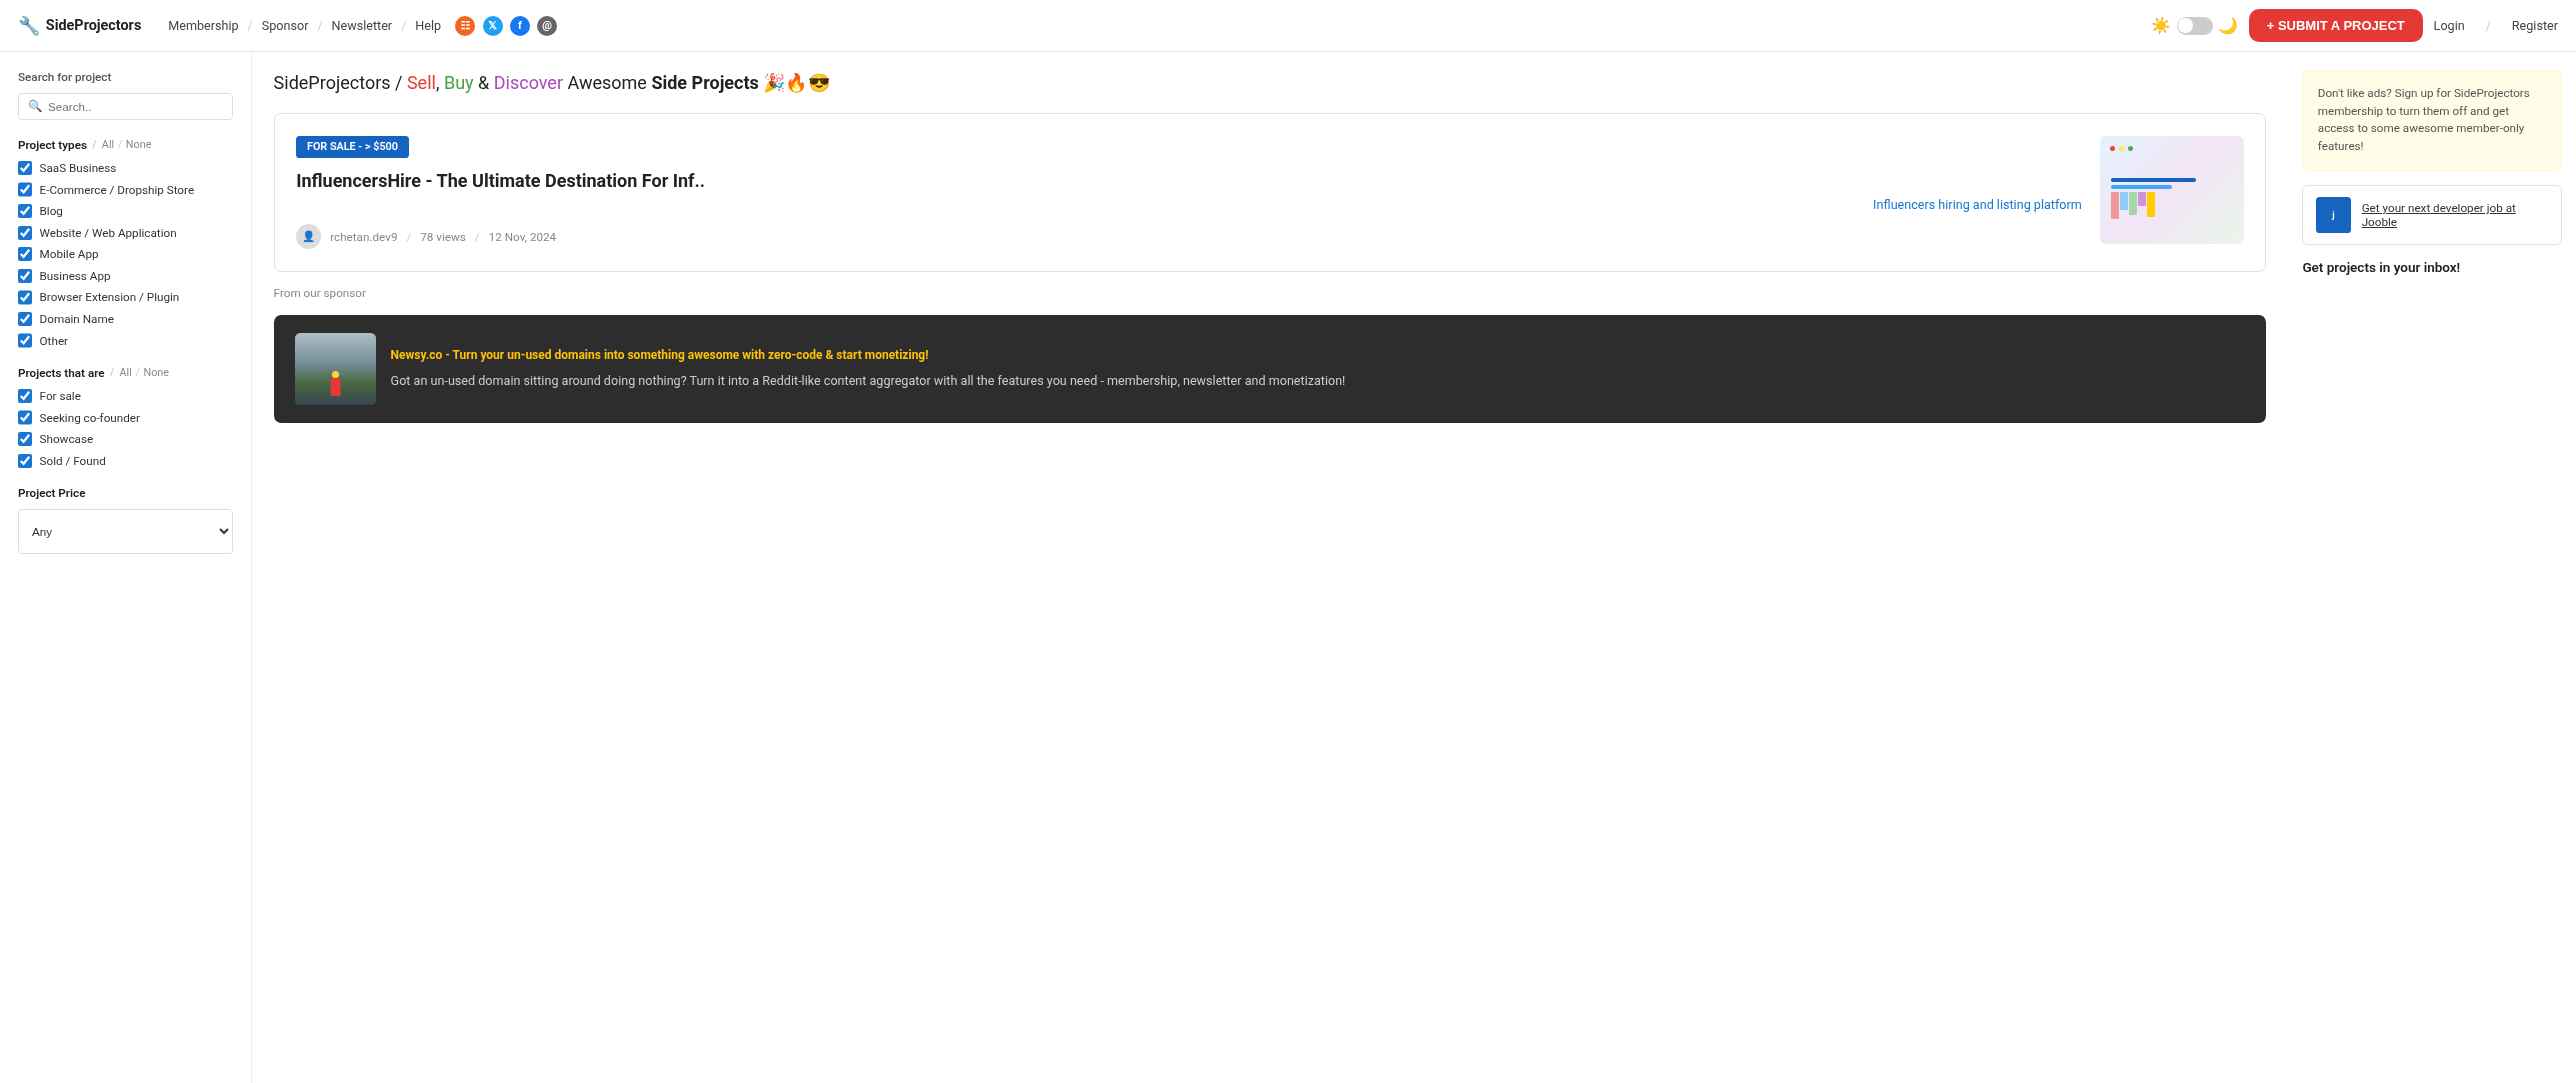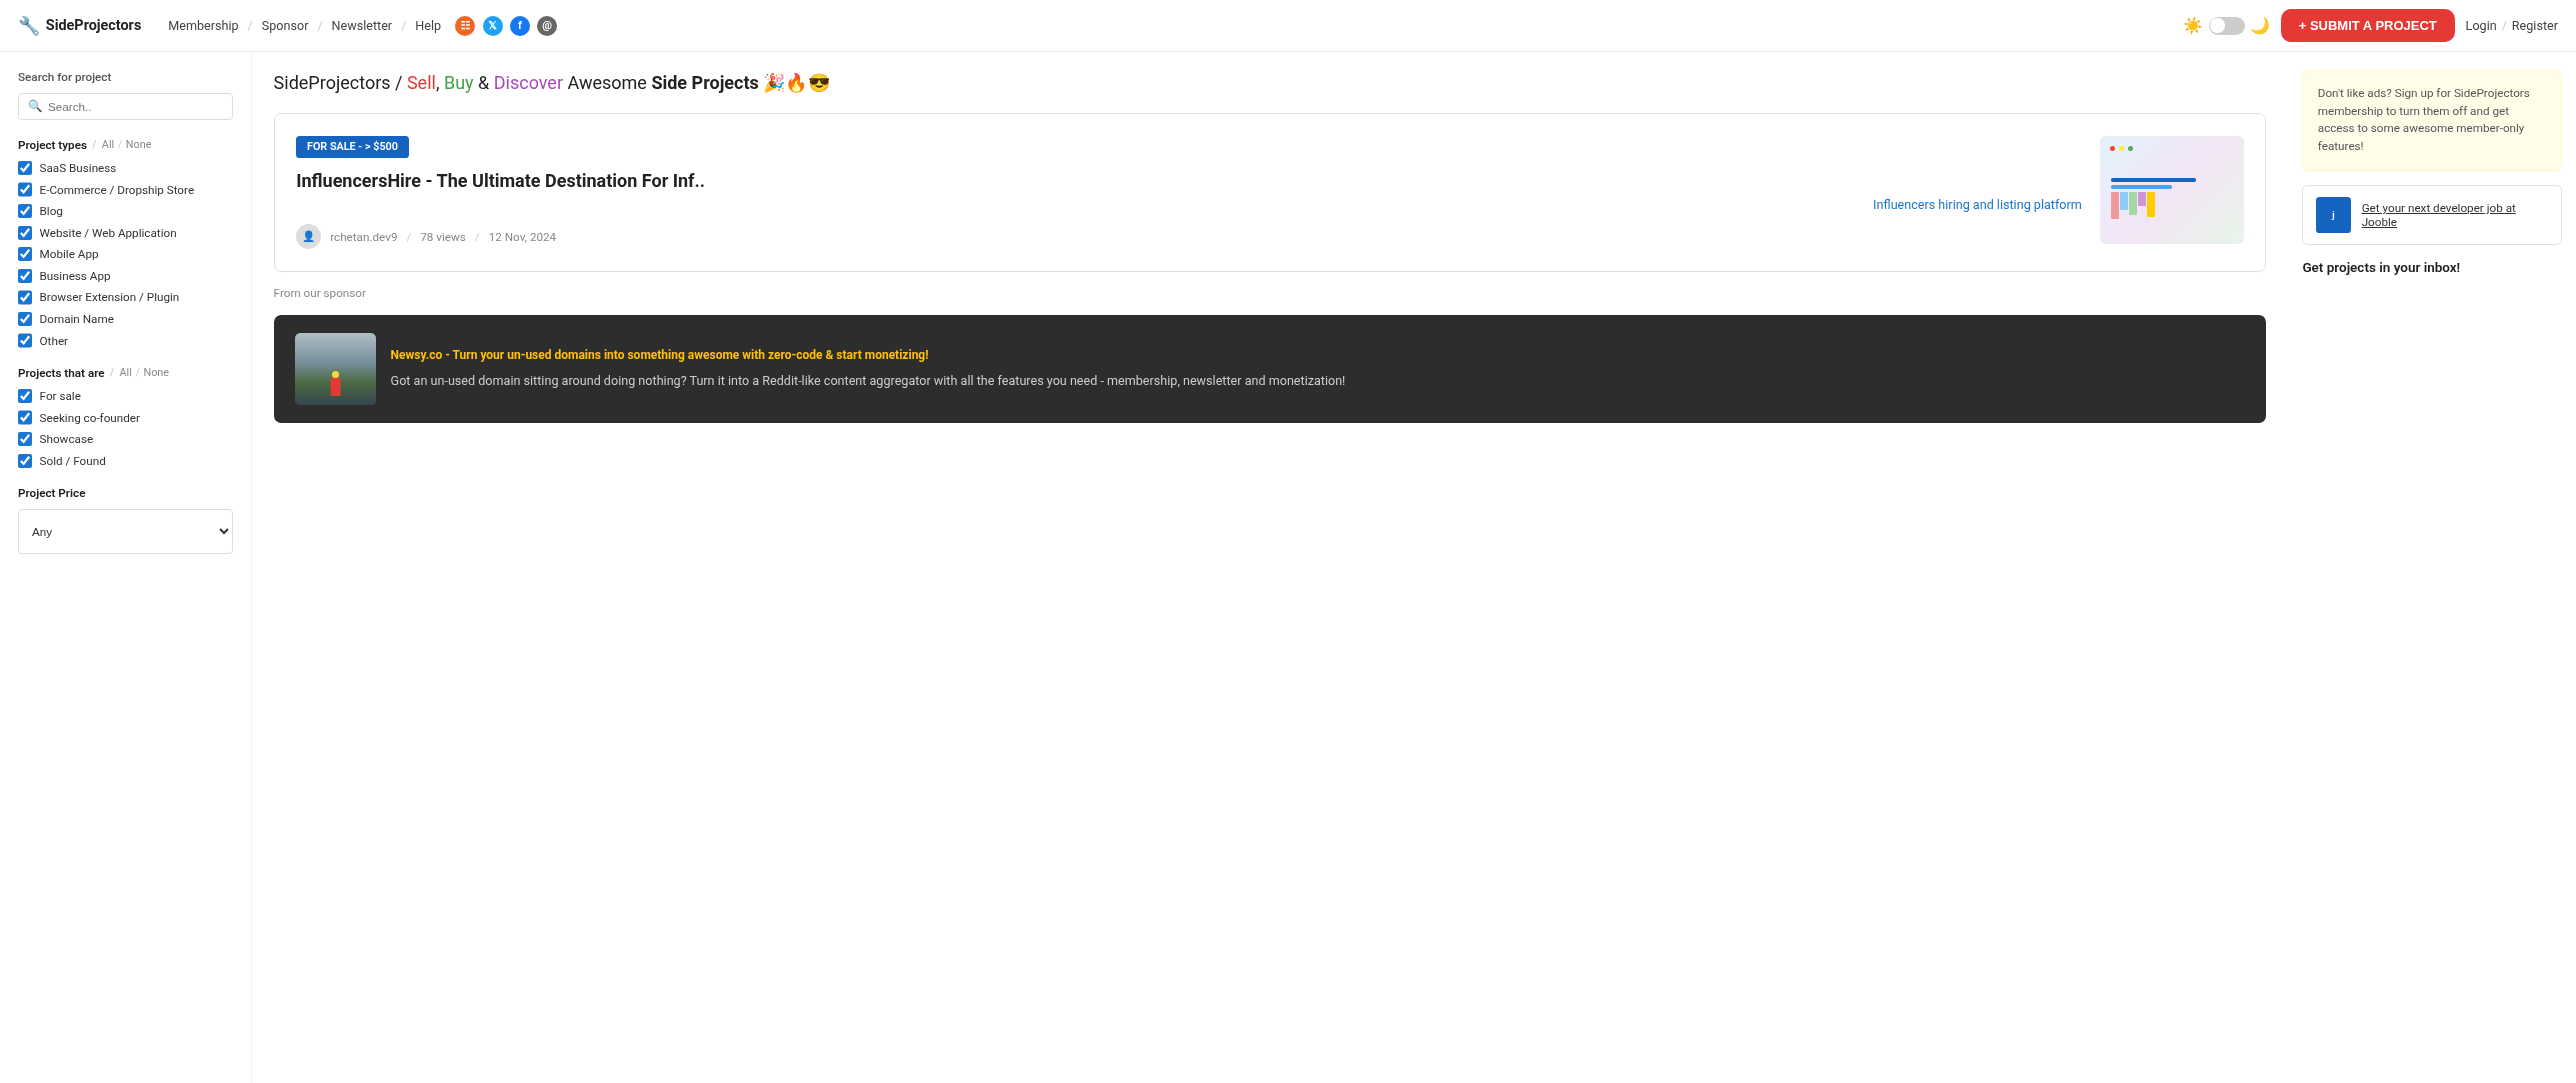--- a/index.html
+++ b/index.html
@@ -21,21 +21,21 @@
     .social-tw { background: #1da1f2; }
     .social-fb { background: #1877f2; }
     .social-em { background: #666; }
     .nav-right { display: flex; align-items: center; gap: 10.8px; margin-left: auto; }
     .theme-toggle { display: flex; align-items: center; gap: 5.4px; }
     .toggle-sun { font-size: 16px; }
     .toggle-moon { font-size: 16px; }
     .toggle-switch { width: 36px; height: 18px; background: #ccc; border-radius: 9px; position: relative; cursor: pointer; }
     .toggle-switch::after { content: ''; width: 14.4px; height: 14.4px; background: #fff; border-radius: 50%; position: absolute; top: 1.8px; left: 1.8px; transition: 0.2s; }
     .submit-btn { background: #e53935; color: #fff; border: none; padding: 9px 18px; border-radius: 10px; font-size: 13px; font-weight: 600; cursor: pointer; }
-    .login-links { display: flex; align-items: center; gap: 5px; color: #444; }
+    .login-links { display: flex; align-items: center; gap: 21px; color: #444; }
     .login-link { color: #444; text-decoration: none; font-size: 12.6px; }
 
     
     .page-layout { display: flex; max-width: 100%; }
     .sidebar { width: 252px; min-width: 252px; padding: 18px 18px; border-right: 0.9px solid #f0f0f0; min-height: calc(100vh - 52px); }
     .main-content { flex: 1; padding: 18px 21.6px; }
     .right-panel { width: 288px; min-width: 288px; padding: 18px 14.4px; }
 
     
     .sidebar-section-title { font-size: 11.7px; color: #555; margin-bottom: 9px; font-weight: 500; }

